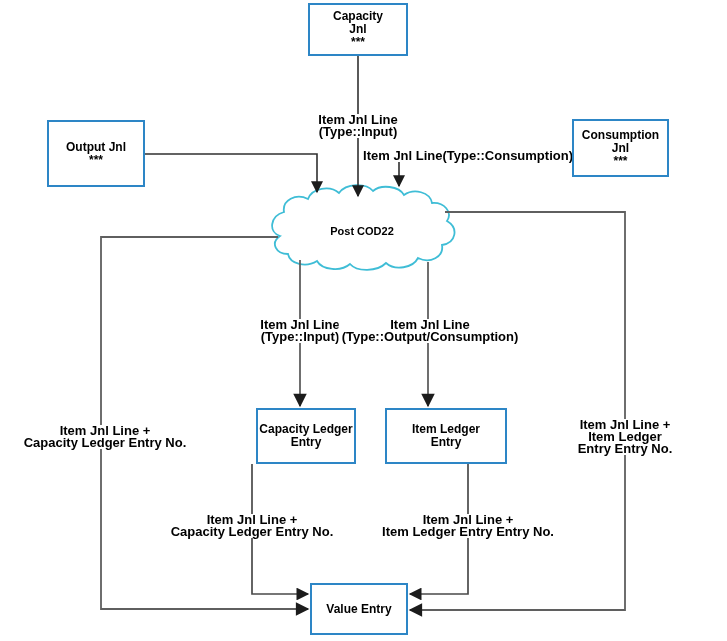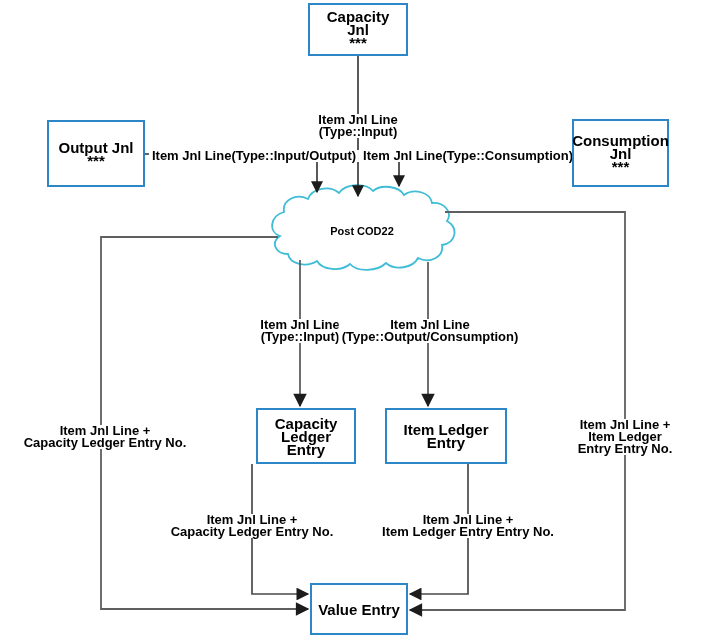--- a/index.html
+++ b/index.html
@@ -6,21 +6,21 @@
   #canvas{
     position:relative;width:727px;height:641px;background:#ffffff;overflow:hidden;
     font-family:"Liberation Sans","DejaVu Sans",sans-serif;color:#000;
   }
   #wires{position:absolute;left:0;top:0;z-index:1;}
   .node{
     position:absolute;z-index:3;box-sizing:border-box;
     border:2px solid #2d86c6;background:#ffffff;
     display:flex;align-items:center;justify-content:center;
     text-align:center;white-space:pre-line;
-    font-size:15px;line-height:13px;font-weight:bold;
+    font-size:12px;line-height:13px;font-weight:bold;
   }
   .elabel{
     position:absolute;z-index:2;transform:translate(-50%,-50%);
     background:#ffffff;padding:0 3px;text-align:center;white-space:pre-line;
     font-size:13px;line-height:12px;font-weight:bold;
   }
   .cloud-label{
     position:absolute;z-index:2;transform:translate(-50%,-50%);
     background:transparent;text-align:left;white-space:pre-line;
     font-size:11px;line-height:12px;font-weight:bold;
@@ -73,38 +73,37 @@
     <path d="M468,464 V594 H410" fill="none" stroke="#4a4a4a" stroke-width="1.7" marker-end="url(#arr)"></path>
   </svg>
 
   <div class="node" style="left:308px;top:3px;width:100px;height:53px;">Capacity
 Jnl
 ***</div>
 
   <div class="node" style="left:47px;top:120px;width:98px;height:67px;">Output Jnl
 ***</div>
 
-  <div class="node" style="left:572px;top:119px;width:97px;height:68px;">Consumption
+  <div class="node" style="left:572px;top:119px;width:97px;height:58px;">Consumption
 Jnl
 ***</div>
 
   <div class="cloud-label" style="left:362px;top:231px;">Post COD22</div>
 
   <div class="node" style="left:236px;top:408px;width:100px;height:56px;margin-left:20px;">Capacity Ledger
 Entry</div>
 
   <div class="node" style="left:385px;top:408px;width:122px;height:56px;">Item Ledger
 Entry</div>
 
   <div class="node" style="left:310px;top:583px;width:98px;height:52px;text-align:right;">Value Entry</div>
 
   <div class="elabel" style="left:358px;top:126px;">Item Jnl Line
 (Type::Input)</div>
 
-  <div class="elabel" style="left:254px;top:156px;">Item Jnl Line(Type::Input/Output)</div>
 
   <div class="elabel" style="left:468px;top:156px;">Item Jnl Line(Type::Consumption)</div>
 
   <div class="elabel" style="left:300px;top:331px;">Item Jnl Line
 (Type::Input)</div>
 
   <div class="elabel" style="left:430px;top:331px;">Item Jnl Line
 (Type::Output/Consumption)</div>
 
   <div class="elabel" style="left:105px;top:437px;">Item Jnl Line +

